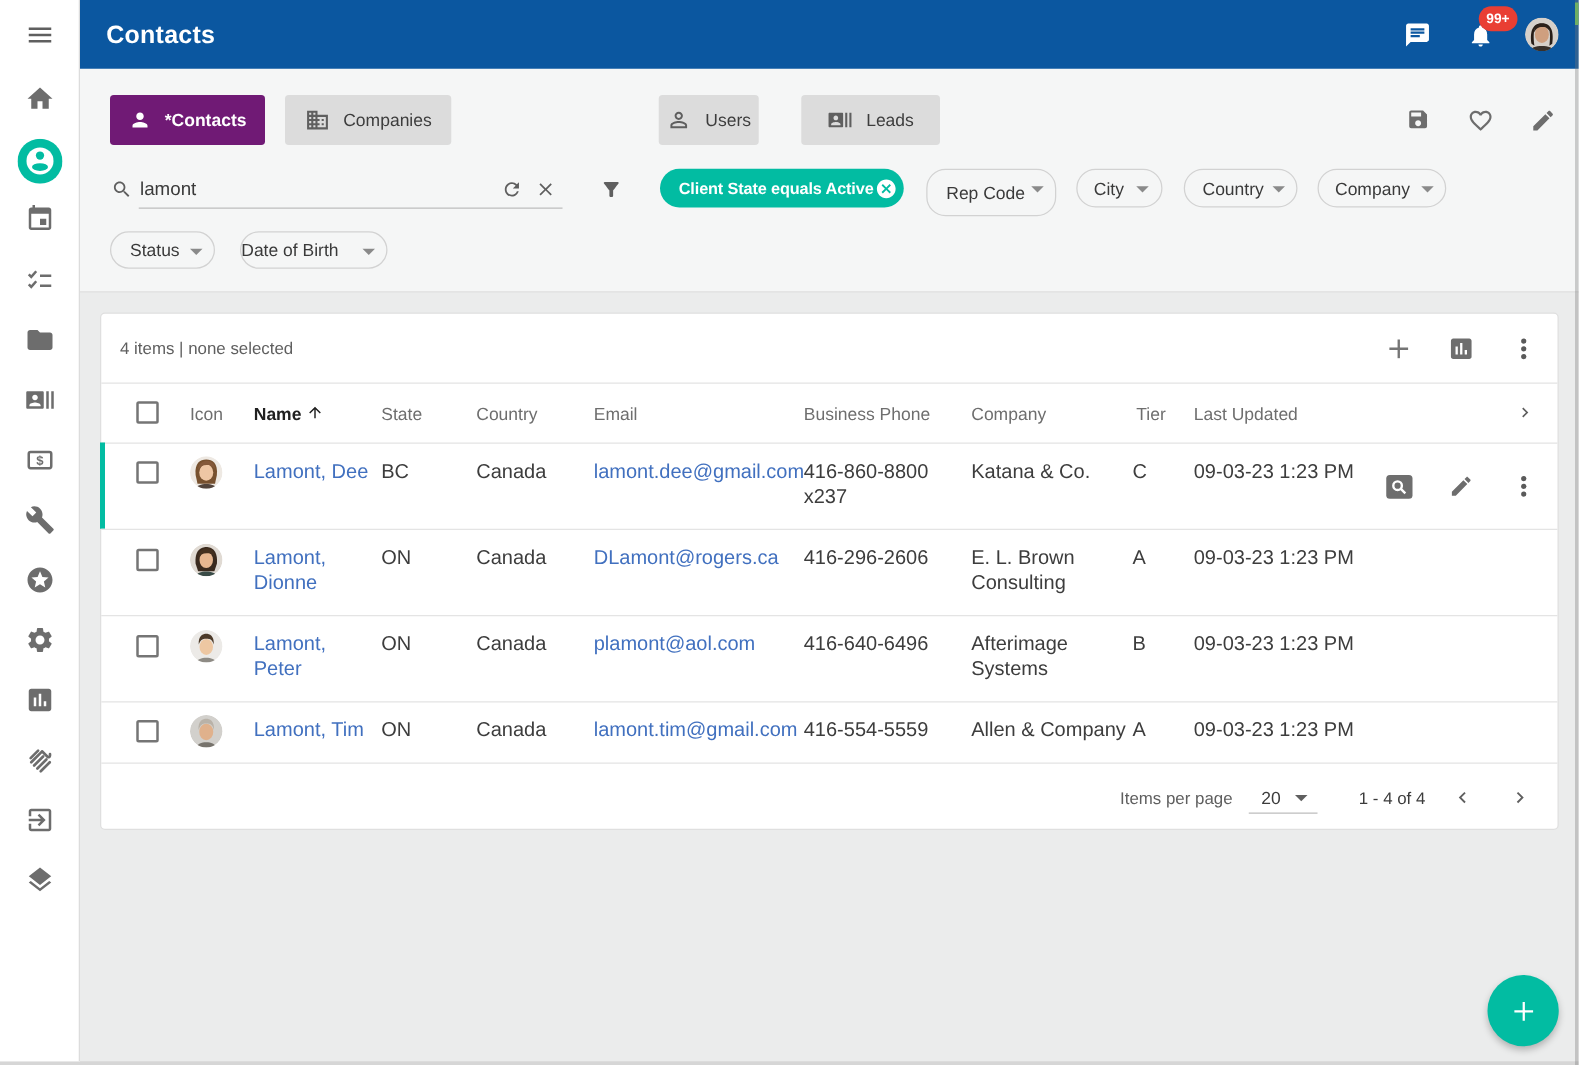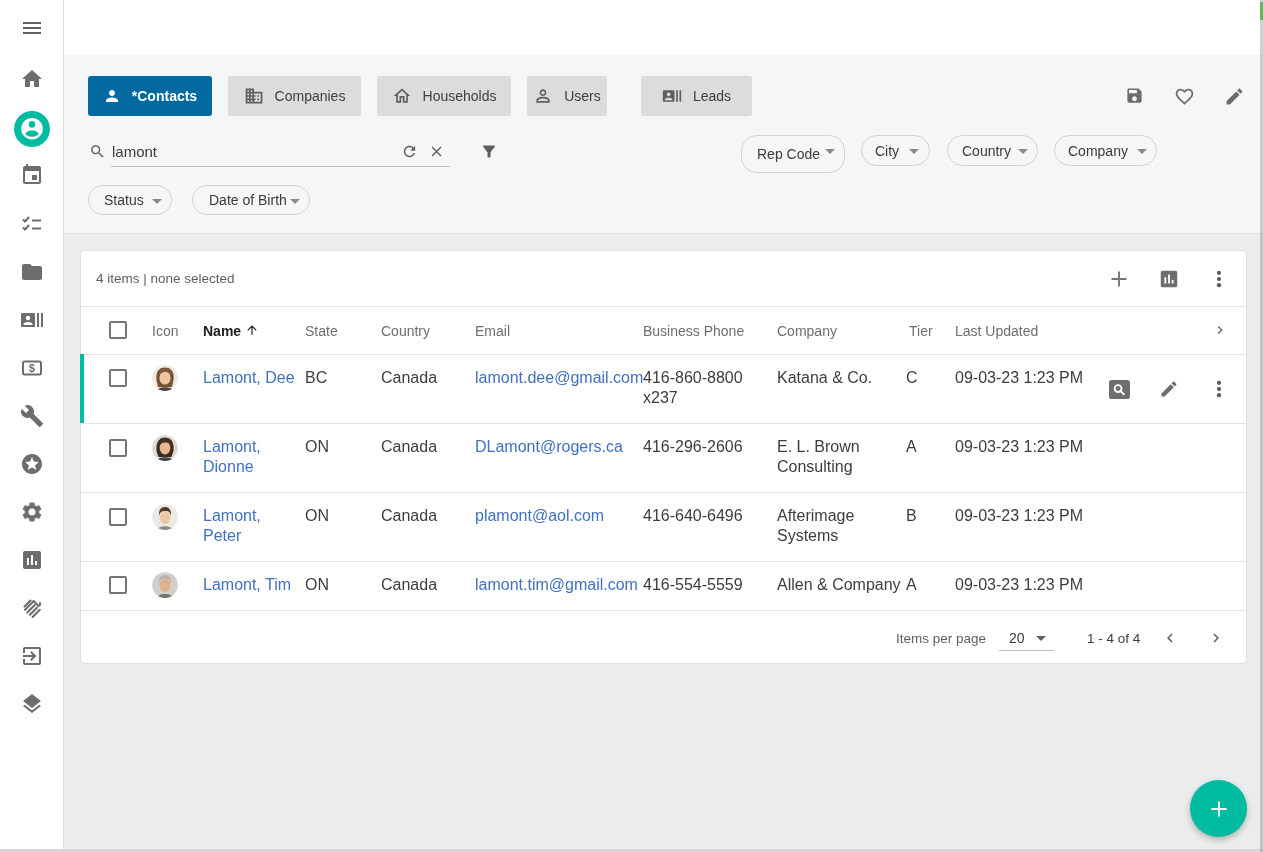--- a/index.html
+++ b/index.html
@@ -13,21 +13,21 @@
 #badge { position:absolute; left:1119px; top:5px; min-width:30px; height:20px; background:#e93e33; border-radius:10px; color:#fff; font-size:11px; font-weight:bold; text-align:center; line-height:20px; padding:0 6px; }
 #hdravatar { position:absolute; left:1156px; top:14px; width:27px; height:27px; border-radius:50%; overflow:hidden; }
 
 #bgtop { left:64px; top:55px; width:1199px; height:178px; background:#f5f6f6; }
 #bgbot { left:64px; top:233px; width:1199px; height:616px; background:#ebecec; border-top:1px solid #e0e0e0; }
 
 #side { left:0; top:0; width:64px; height:849px; background:#fff; z-index:5; border-right:1px solid #dcdcdc; }
 .sicon { position:absolute; left:20px; width:24px; height:24px; }
 
 .tab { position:absolute; top:76px; height:40px; background:#dcdcdc; border-radius:3px; display:flex; align-items:center; justify-content:center; gap:11px; font-size:14px; color:#3d3d3d; }
-.tab.active { background:#0369a1; color:#fff; }
+.tab.active { background:#701a75; color:#fff; }
 
 #searchline { left:111px; top:166px; width:339px; height:1px; background:#bdbdbd; }
 #searchtxt { left:112px; top:143px; font-size:15px; color:#3a3a3a; }
 
 .chip { position:absolute; height:30px; border:1px solid #d2d2d2; border-radius:15.5px; display:flex; align-items:center; font-size:14px; color:#3a3a3a; }
 .chip .lbl { margin-left:15px; }
 .chip .arr { position:absolute; right:9px; top:13px; width:0; height:0; border-left:5px solid transparent; border-right:5px solid transparent; border-top:5px solid #8a8a8a; }
 #tealchip { position:absolute; left:528px; top:135px; width:195px; height:31px; background:#02bca2; border-radius:15.5px; color:#fff; font-size:13px; font-weight:bold; letter-spacing:-0.1px; }
 #tealchip .t { position:absolute; left:15px; top:7px; }
 
@@ -41,20 +41,39 @@
 
 #sbr { left:1260px; top:0; width:3px; height:852px; background:rgba(120,120,120,0.35); }
 #sbthumb { left:1260px; top:2px; width:3px; height:18px; background:#6fae63; }
 #sbb { left:0; top:849px; width:1263px; height:3px; background:rgba(120,120,120,0.30); }
 </style>
 </head>
 <body>
 <div id="root">
   <div class="abs" id="bgtop"></div>
   <div class="abs" id="bgbot"></div>
+  <div class="abs" id="hdr">
+    <div class="title">Contacts</div>
+    <svg class="abs" style="left:1059px;top:17px" width="22" height="22" viewBox="0 0 24 24" fill="#fff">
+        <path d="M20 2H4c-1.1 0-1.99.9-1.99 2L2 22l4-4h14c1.1 0 2-.9 2-2V4c0-1.1-.9-2-2-2zM6 9h12v2H6V9zm8 5H6v-2h8v2zm4-6H6V6h12v2z"></path>
+      </svg>
+    <svg class="abs" style="left:1110px;top:18px" width="21" height="21" viewBox="0 0 24 24" fill="#fff">
+        <path d="M12 22c1.1 0 2-.9 2-2h-4c0 1.1.89 2 2 2zm6-6v-5c0-3.07-1.64-5.64-4.5-6.32V4c0-.83-.67-1.5-1.5-1.5s-1.5.67-1.5 1.5v.68C7.63 5.36 6 7.92 6 11v5l-2 2v1h16v-1l-2-2z"></path>
+      </svg>
+    <div id="hdravatar">
+      <svg width="27" height="27" viewBox="0 0 27 27">
+          <circle cx="13.5" cy="13.5" r="13.5" fill="#d6d0ca"></circle>
+          <path d="M5.2 21 C4 13 5 4.5 13.5 4.5 C22 4.5 23 13 21.8 21 L19.5 22.5 C20.5 15 20 9.5 18.5 8 C16 5.8 11 5.8 8.5 8 C7 9.5 6.5 15 7.5 22.5 Z" fill="#271d17"></path>
+          <ellipse cx="13.5" cy="13.5" rx="5.6" ry="6.8" fill="#cf9f7f"></ellipse>
+          <path d="M7.2 12 C7.2 6 10.5 5 13.5 5 C16.5 5 19.8 6.5 19.8 11 C17.5 7.8 16.5 7.5 13.8 7.5 C10.5 7.5 9 8.5 7.2 12 Z" fill="#2d211a"></path>
+          <path d="M4 27 C4 21.5 23 21.5 23 27 Z" fill="#38302a"></path>
+        </svg>
+    </div>
+    <div id="badge">99+</div>
+  </div>
   <div class="abs" id="side">
     <svg class="sicon" style="top:16px" viewBox="0 0 24 24" fill="#5f5f5f">
         <path d="M3 18h18v-2H3v2zm0-5h18v-2H3v2zm0-7v2h18V6H3z"></path>
       </svg>
     <svg class="sicon" style="top:67px" viewBox="0 0 24 24" fill="#6d6d6d">
         <path d="M10 20v-6h4v6h5v-8h3L12 3 2 12h3v8z"></path>
       </svg>
     <svg class="abs" style="left:14px;top:111px" width="36" height="36" viewBox="0 0 36 36">
         <circle cx="18" cy="18" r="18" fill="#02bca2"></circle>
         <circle cx="18" cy="17.7" r="10.8" fill="#fff"></circle>
@@ -112,26 +131,20 @@
         <path d="M12 12c2.21 0 4-1.79 4-4s-1.79-4-4-4-4 1.79-4 4 1.79 4 4 4zm0 2c-2.67 0-8 1.34-8 4v2h16v-2c0-2.66-5.33-4-8-4z"></path>
       </svg>
     <span style="font-weight:bold">*Contacts</span>
   </div>
   <div class="tab" style="left:228px;width:133px;">
     <svg width="20" height="20" viewBox="0 0 24 24" fill="#5f5f5f">
         <path d="M12 7V3H2v18h20V7H12zM6 19H4v-2h2v2zm0-4H4v-2h2v2zm0-4H4V9h2v2zm0-4H4V5h2v2zm4 12H8v-2h2v2zm0-4H8v-2h2v2zm0-4H8V9h2v2zm0-4H8V5h2v2zm10 12h-8v-2h2v-2h-2v-2h2v-2h-2V9h8v10zm-2-8h-2v2h2v-2zm0 4h-2v2h2v-2z"></path>
       </svg>
     <span>Companies</span>
   </div>
-  <div class="tab" style="left:377px;width:134px;">
-    <svg width="20" height="20" viewBox="0 0 24 24" fill="#5f5f5f">
-        <path d="M12 5.69l5 4.5V18h-2v-6H9v6H7v-7.81l5-4.5M12 3L2 12h3v8h6v-6h2v6h6v-8h3L12 3z"></path>
-      </svg>
-    <span>Households</span>
-  </div>
   <div class="tab" style="left:527px;width:80px;">
     <svg width="20" height="20" viewBox="0 0 24 24" fill="#5f5f5f">
         <path d="M12 5.9c1.16 0 2.1.94 2.1 2.1s-.94 2.1-2.1 2.1S9.9 9.16 9.9 8s.94-2.1 2.1-2.1m0 9c2.97 0 6.1 1.46 6.1 2.1v1.1H5.9V17c0-.64 3.13-2.1 6.1-2.1M12 4C9.79 4 8 5.79 8 8s1.79 4 4 4 4-1.79 4-4-1.79-4-4-4zm0 9c-2.67 0-8 1.34-8 4v3h16v-3c0-2.66-5.33-4-8-4z"></path>
       </svg>
     <span>Users</span>
   </div>
   <div class="tab" style="left:641px;width:111px;">
     <svg width="20" height="20" viewBox="0 0 24 24" fill="#5f5f5f">
         <path d="M21 5v14h2V5h-2zm-4 14h2V5h-2v14zM14 5H2c-.55 0-1 .45-1 1v12c0 .55.45 1 1 1h12c.55 0 1-.45 1-1V6c0-.55-.45-1-1-1zM8 7.75c1.24 0 2.25 1.01 2.25 2.25S9.24 12.25 8 12.25 5.75 11.24 5.75 10 6.76 7.75 8 7.75zM12.5 17h-9v-.75c0-1.5 3-2.25 4.5-2.25s4.5.75 4.5 2.25V17z"></path>
       </svg>
@@ -156,20 +169,26 @@
   <svg class="abs" style="left:401px;top:143px" width="17" height="17" viewBox="0 0 24 24" fill="#5f5f5f">
       <path d="M17.65 6.35C16.2 4.9 14.21 4 12 4c-4.42 0-7.99 3.58-7.99 8s3.57 8 7.99 8c3.73 0 6.84-2.55 7.73-6h-2.08c-.82 2.33-3.04 4-5.65 4-3.31 0-6-2.69-6-6s2.69-6 6-6c1.66 0 3.14.69 4.22 1.78L13 11h7V4l-2.35 2.35z"></path>
     </svg>
   <svg class="abs" style="left:428px;top:143px" width="17" height="17" viewBox="0 0 24 24" fill="#5f5f5f">
       <path d="M19 6.41L17.59 5 12 10.59 6.41 5 5 6.41 10.59 12 5 17.59 6.41 19 12 13.41 17.59 19 19 17.59 13.41 12z"></path>
     </svg>
   <svg class="abs" style="left:480px;top:142px" width="18" height="19" viewBox="0 0 24 24" fill="#5f5f5f">
       <path d="M4.25 5.61C6.27 8.2 10 13 10 13v6c0 .55.45 1 1 1h2c.55 0 1-.45 1-1v-6s3.72-4.8 5.74-7.39c.51-.66.04-1.61-.79-1.61H5.04c-.83 0-1.3.95-.79 1.61z"></path>
     </svg>
 
+  <div id="tealchip">
+      <span class="t" style="top:8px">Client State equals Active</span>
+    <svg class="abs" style="left:172px;top:6.5px" width="18" height="18" viewBox="0 0 24 24" fill="#fff">
+        <path d="M12 2C6.47 2 2 6.47 2 12s4.47 10 10 10 10-4.47 10-10S17.53 2 12 2zm5 13.59L15.59 17 12 13.41 8.41 17 7 15.59 10.59 12 7 8.41 8.41 7 12 10.59 15.59 7 17 8.41 13.41 12 17 15.59z"></path>
+      </svg>
+  </div>
   <div class="chip" style="left:741px;top:135px;width:104px;height:38px;">
       <span class="lbl">Rep Code</span>
       <span class="arr"></span>
     </div>
   <div class="chip" style="left:861px;top:135px;width:69px;height:31px;">
       <span class="lbl" style="margin-left:13px">City</span>
       <span class="arr" style="right:10px"></span>
     </div>
   <div class="chip" style="left:947px;top:135px;width:91px;height:31px;">
       <span class="lbl" style="margin-left:14px">Country</span>
@@ -178,21 +197,21 @@
   <div class="chip" style="left:1054px;top:135px;width:103px;height:31px;">
       <span class="lbl" style="margin-left:13px">Company</span>
       <span class="arr" style="right:9px"></span>
     </div>
 
   <div class="chip" style="left:88px;top:185px;width:84px;">
       <span class="lbl">Status</span>
       <span class="arr"></span>
     </div>
   <div class="chip" style="left:192px;top:185px;width:118px;">
-      <span class="lbl" style="margin-left:16px">Date of Birth</span>
+      <span class="lbl" style="margin-left:0">Date of Birth</span>
       <span class="arr"></span>
     </div>
 
   <div class="abs" id="card"></div>
   <div class="abs" style="left:96px;top:271px;font-size:13.5px;color:#5f5f5f;">4 items | none selected</div>
   <svg class="abs" style="left:1111px;top:271px" width="16" height="16" viewBox="0 0 16 16" fill="none" stroke="#757575" stroke-width="1.9">
       <path d="M8 0.5v15M0.5 8h15"></path>
     </svg>
   <svg class="abs" style="left:1158px;top:268px" width="22" height="22" viewBox="0 0 24 24" fill="#6e6e6e">
       <path d="M19 3H5c-1.1 0-2 .9-2 2v14c0 1.1.9 2 2 2h14c1.1 0 2-.9 2-2V5c0-1.1-.9-2-2-2zM9 17H7v-7h2v7zm4 0h-2V7h2v10zm4 0h-2v-4h2v4z"></path>

